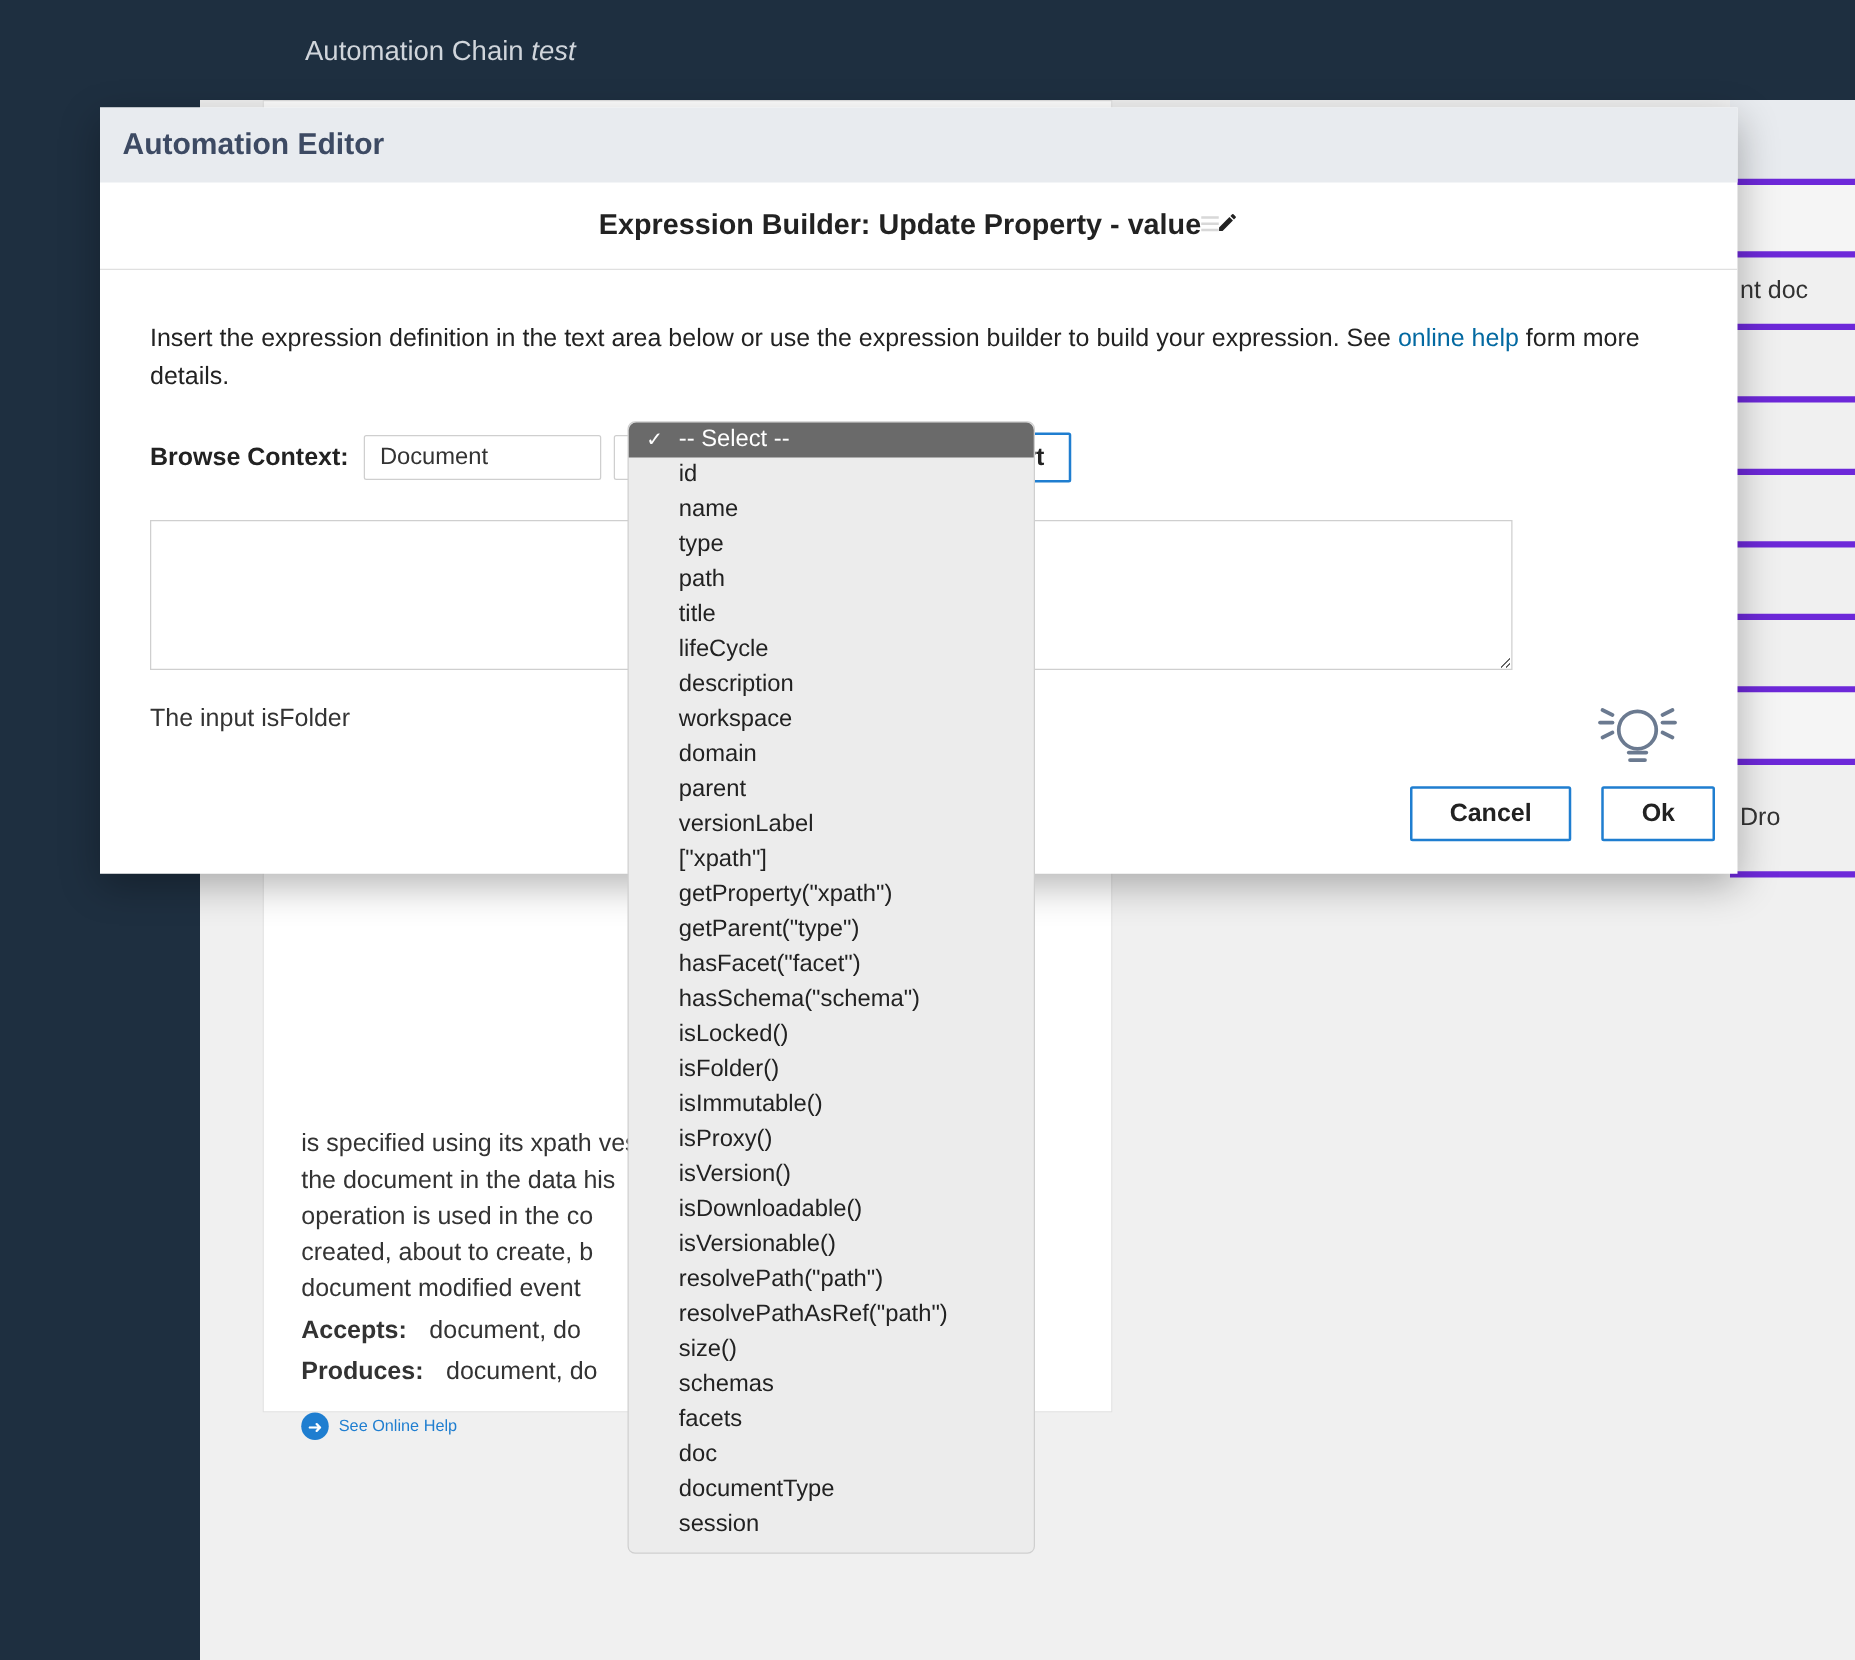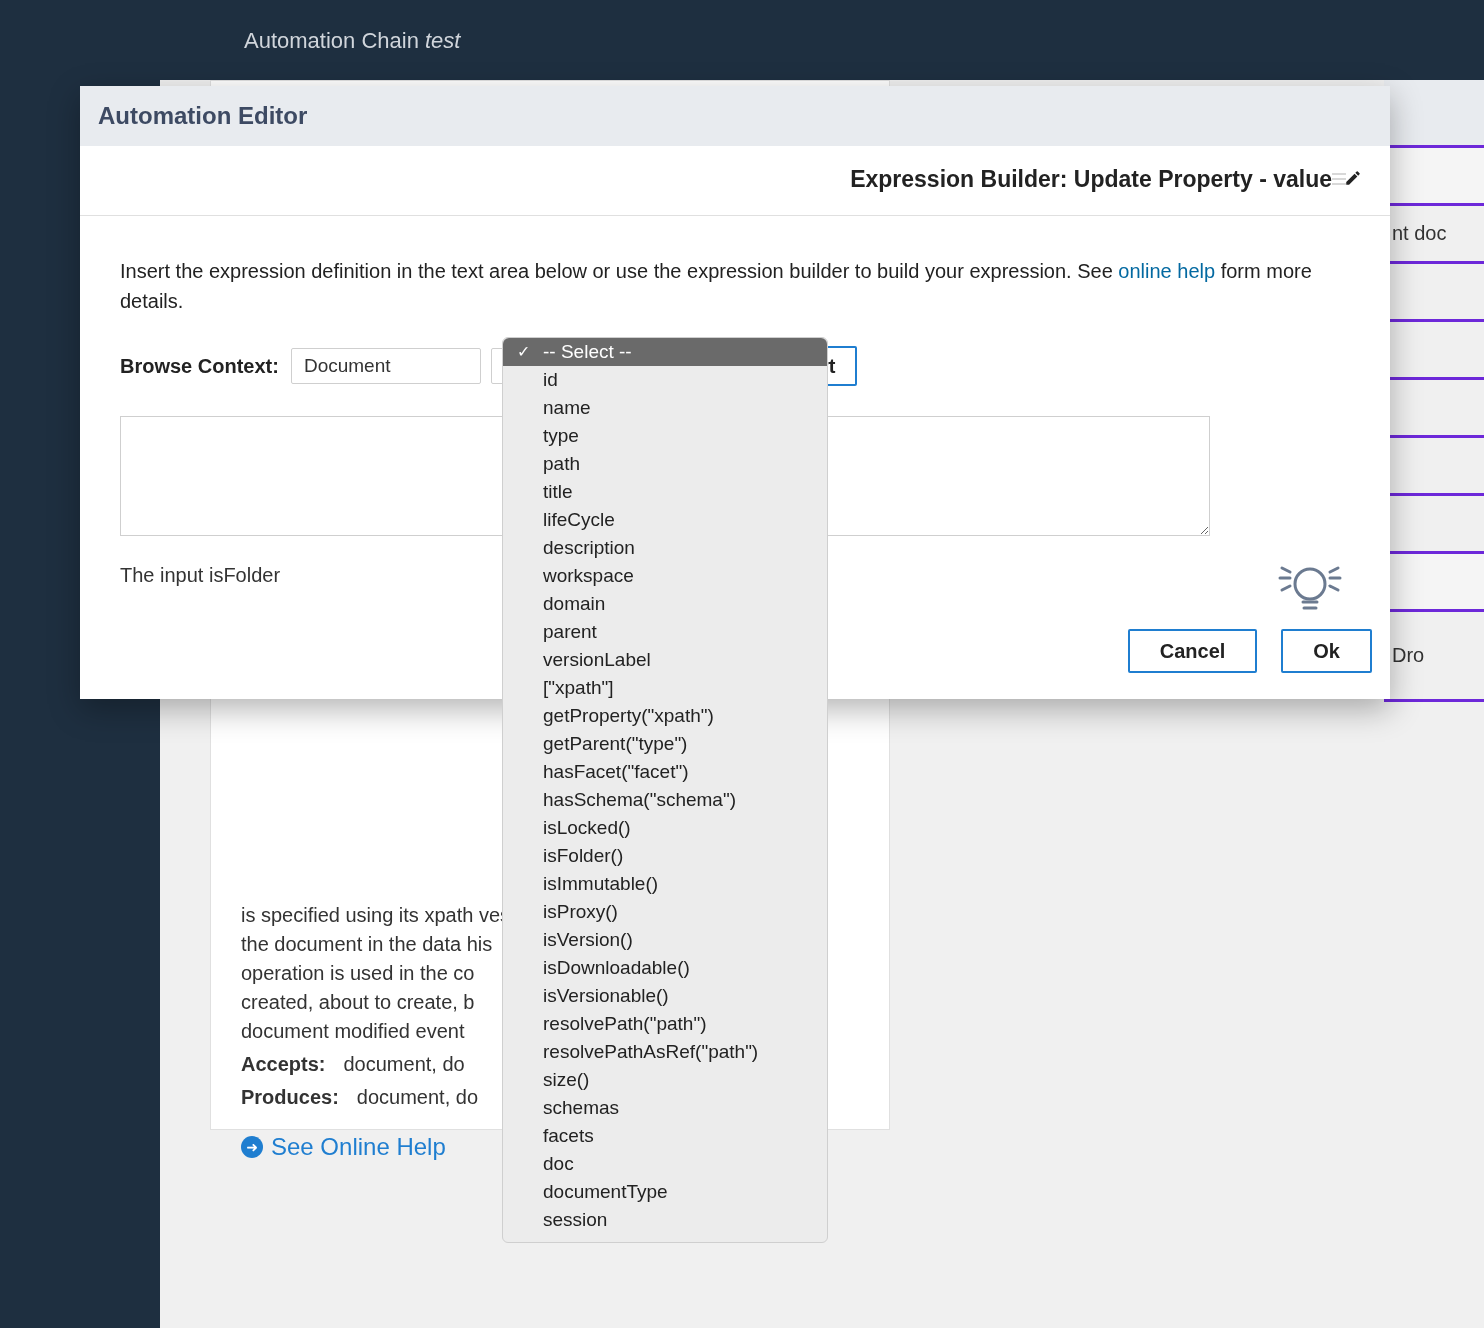--- a/index.html
+++ b/index.html
@@ -46,56 +46,56 @@
     background: #fff;
     border: 1px solid #e0e0e0;
     padding: 30px 30px;
     font-size: 20px;
     color: #333;
   }
   .behind-card .lines { margin-top: 790px; line-height: 1.45; }
   .behind-card .accepts-row, .behind-card .produces-row { margin-top: 4px; }
   .behind-card .accepts-row b, .behind-card .produces-row b { font-weight: 700; margin-right: 18px; }
   .behind-card .help-link { margin-top: 18px; display: flex; align-items: center; gap: 8px; }
-  .behind-card .help-link a { color: #1f7ed0; text-decoration: none; font-size: 24px; }
+  .behind-card .help-link a { color: #1f7ed0; text-decoration: none; font-size: 13px; }
   .arrow-circle {
     width: 22px; height: 22px; border-radius: 50%; background: #1f7ed0;
     display: inline-flex; align-items: center; justify-content: center;
     color: #fff; font-size: 14px;
   }
   .right-side-fragment {
     position: absolute;
     right: 0; top: 0;
     width: 100px;
     font-size: 20px;
     color: #333;
   }
-  .right-side-fragment .row { height: 58px; border-bottom: 3px solid #6d28d9; display: flex; align-items: center; padding-left: 8px; overflow: hidden; }
+  .right-side-fragment .row { height: 58px; border-bottom: 5px solid #6d28d9; display: flex; align-items: center; padding-left: 8px; overflow: hidden; }
 
   
   .modal {
     position: absolute;
     left: 80px; top: 86px;
     width: 1310px;
     background: #fff;
     box-shadow: 0 10px 30px rgba(0,0,0,0.3);
     z-index: 5;
   }
   .modal-header {
     background: #e8ebef;
     padding: 16px 18px;
     font-size: 24px;
     font-weight: 700;
     color: #3d4a63;
   }
   .modal-sub {
-    padding: 20px 28px 22px;
+    padding: 20px 18px 22px;
     border-bottom: 1px solid #e0e0e0;
     display: flex;
-    justify-content: flex-end;
+    justify-content: center;
     align-items: center;
   }
   .modal-sub-title {
     font-size: 23px;
     font-weight: 600;
     color: #222;
   }
   .edit-icon { width: 30px; height: 22px; position: relative; }
   .edit-icon .lines-ico {
     position: absolute; left: 0; top: 4px;

